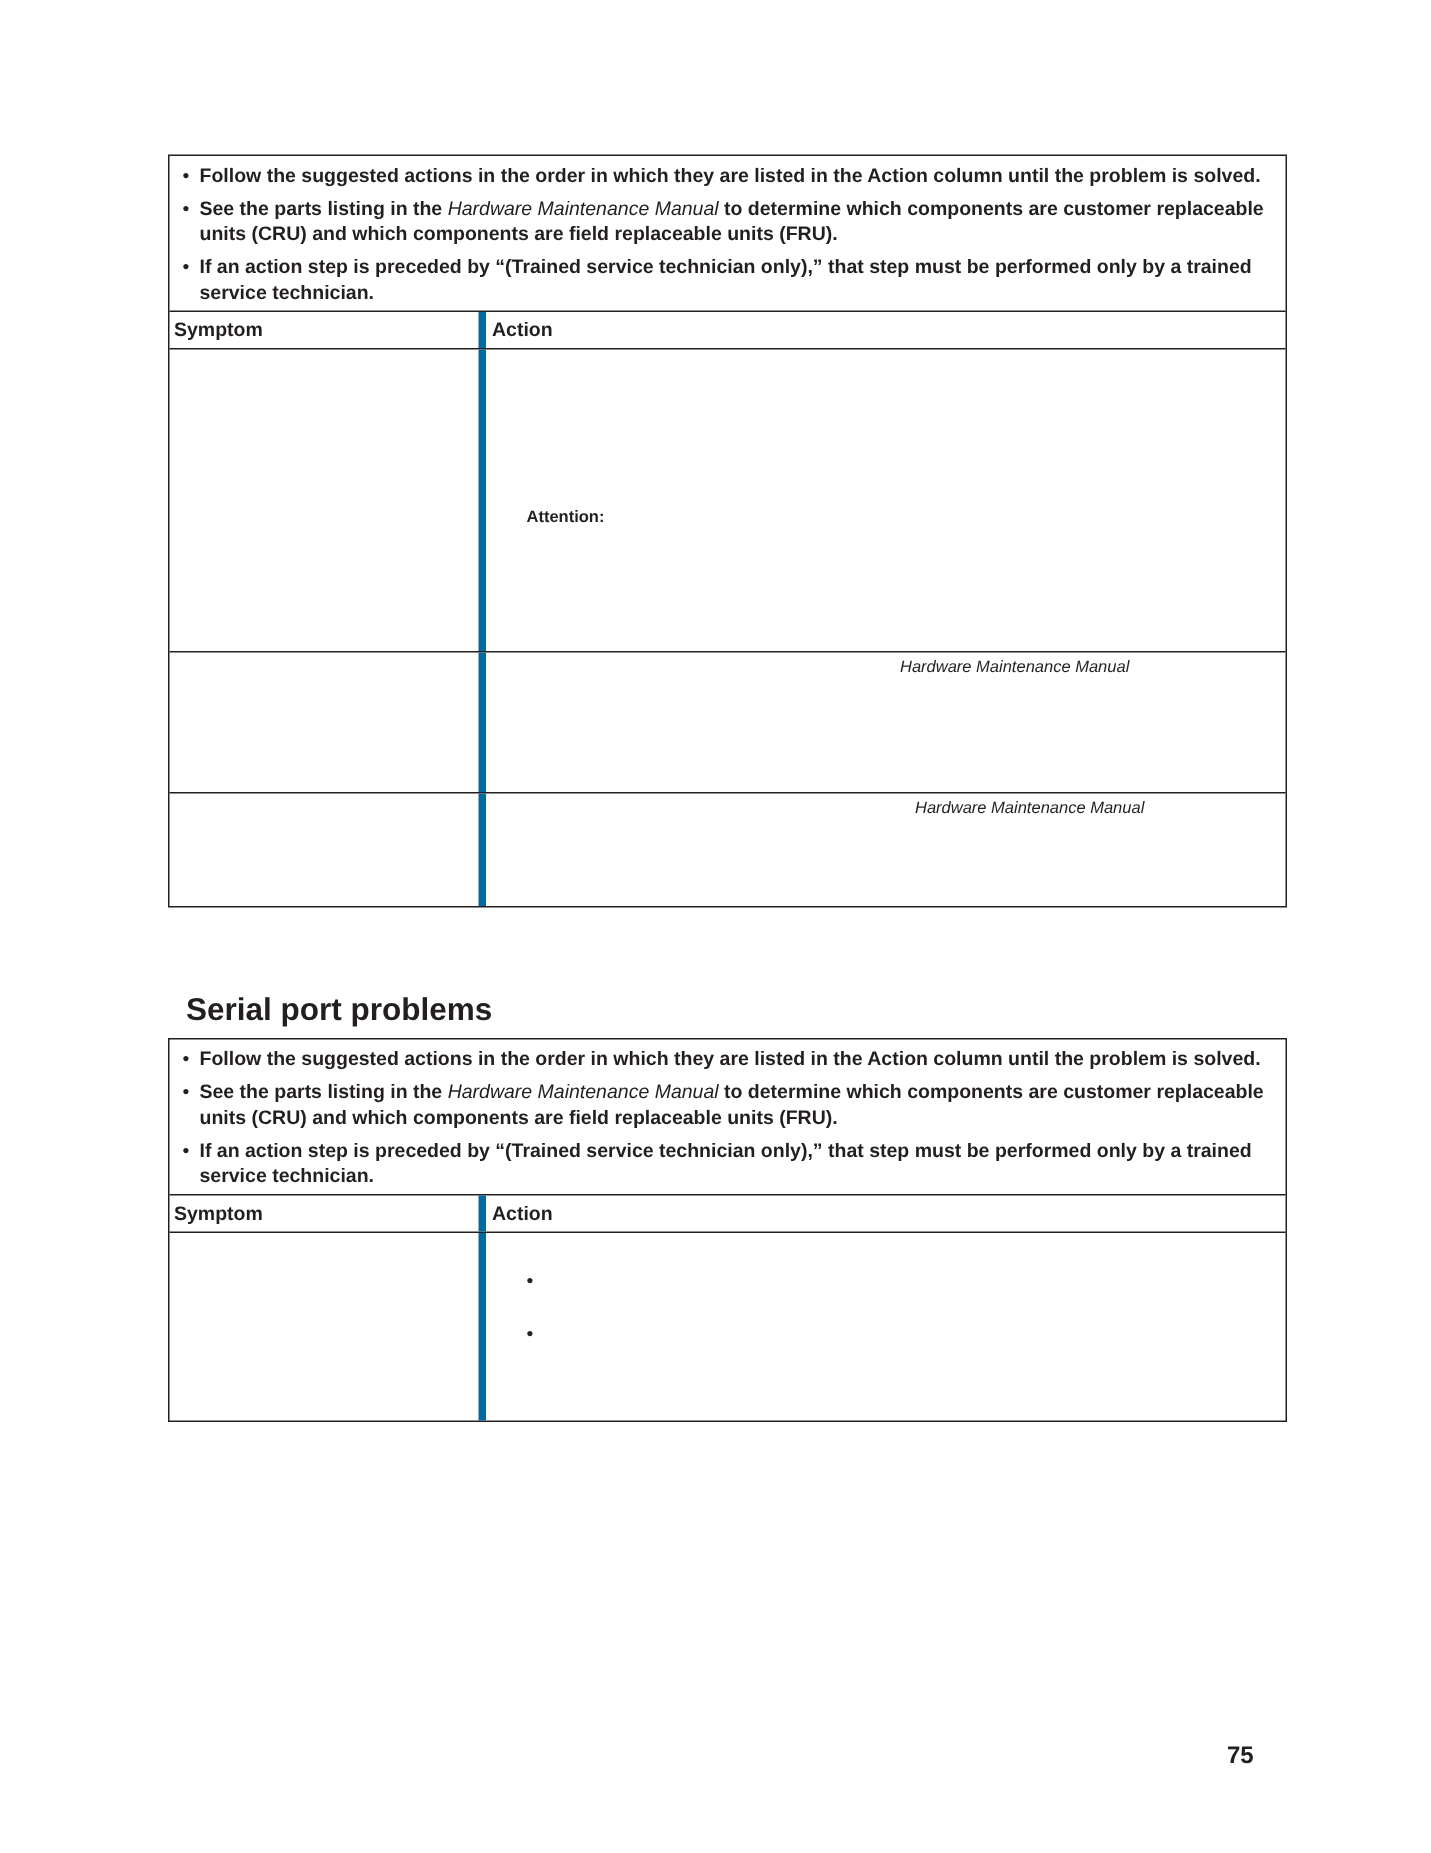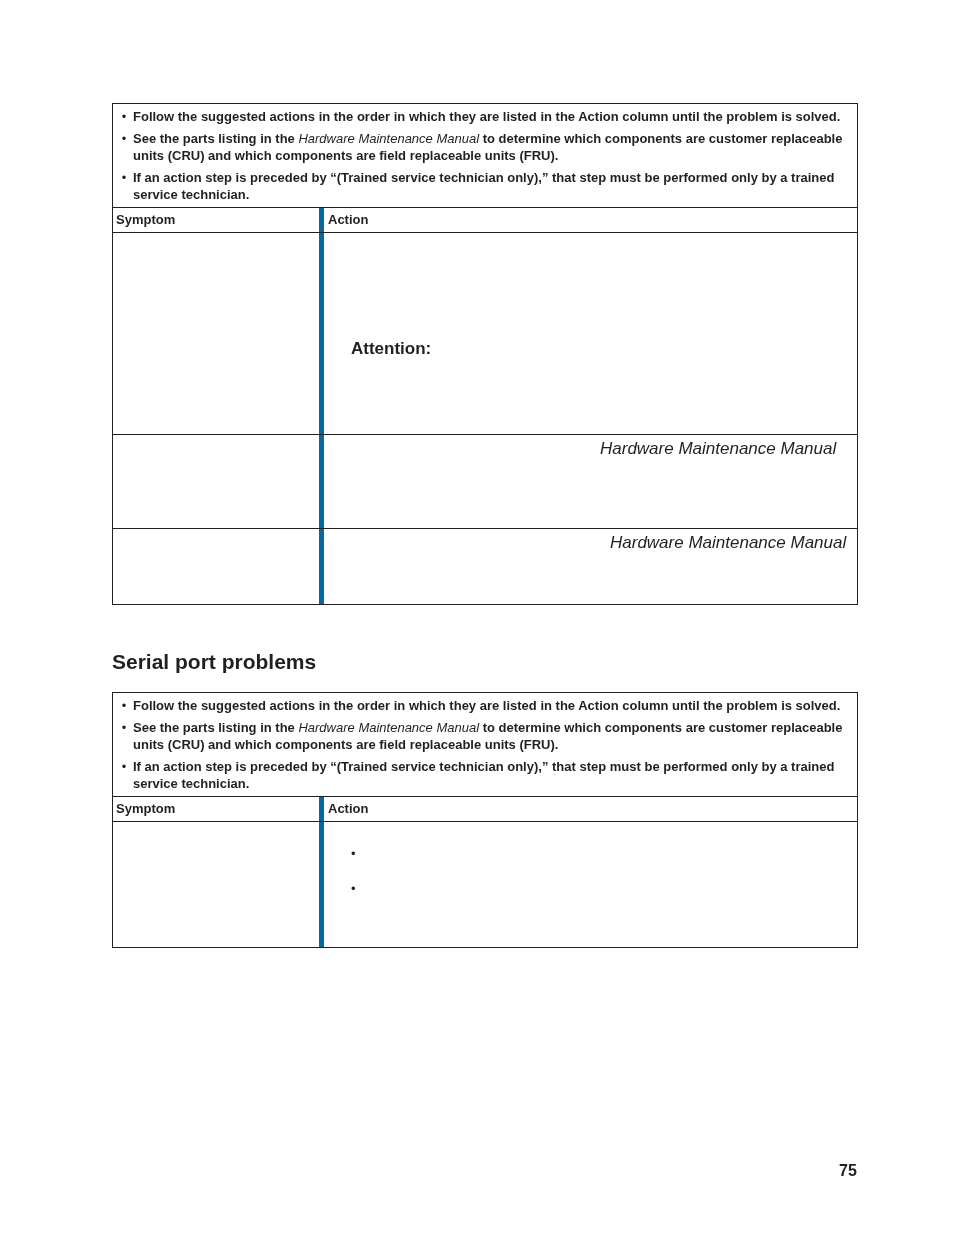--- a/index.html
+++ b/index.html
@@ -20,29 +20,29 @@
     margin-bottom: 5px;
   }
   .note:last-child { margin-bottom: 0; }
   .note .bul { width: 18px; flex: 0 0 18px; text-align: center; font-weight: normal; }
   .note i { font-weight: normal; }
   .row { display: flex; border-bottom: 1px solid #231f20; box-sizing: border-box; }
   .row:last-child { border-bottom: none; }
   .c1 { width: 211px; flex: 0 0 211px; border-right: 5px solid #0369a1; box-sizing: border-box; padding: 4px 3px; font-size: 13px; }
   .c2 { flex: 1; padding: 4px 4px; font-size: 13px; position: relative; }
   .hdr .c1, .hdr .c2 { font-weight: bold; }
-  .abs { position: absolute; font-size: 17px; }
+  .abs { position: absolute; font-size: 11px; }
   .bold { font-weight: bold; }
   .ital { font-style: italic; }
   h2.section {
-    position: absolute; left: 112px; top: 650px; margin: 0;
+    position: absolute; left: 112px; top: 650px; margin: 12px;
     font-size: 21px; font-weight: bold; color: #231f20;
   }
   .pagenum {
-    position: absolute; left: 839px; top: 1162px;
+    position: absolute; left: 818px; top: 1162px;
     font-size: 16px; font-weight: bold;
   }
   .dot { position: absolute; font-size: 13px; }
 </style>
 </head>
 <body>
 
 <div class="tbl" style="top:103px;">
   <div class="notes">
     <div class="note">

